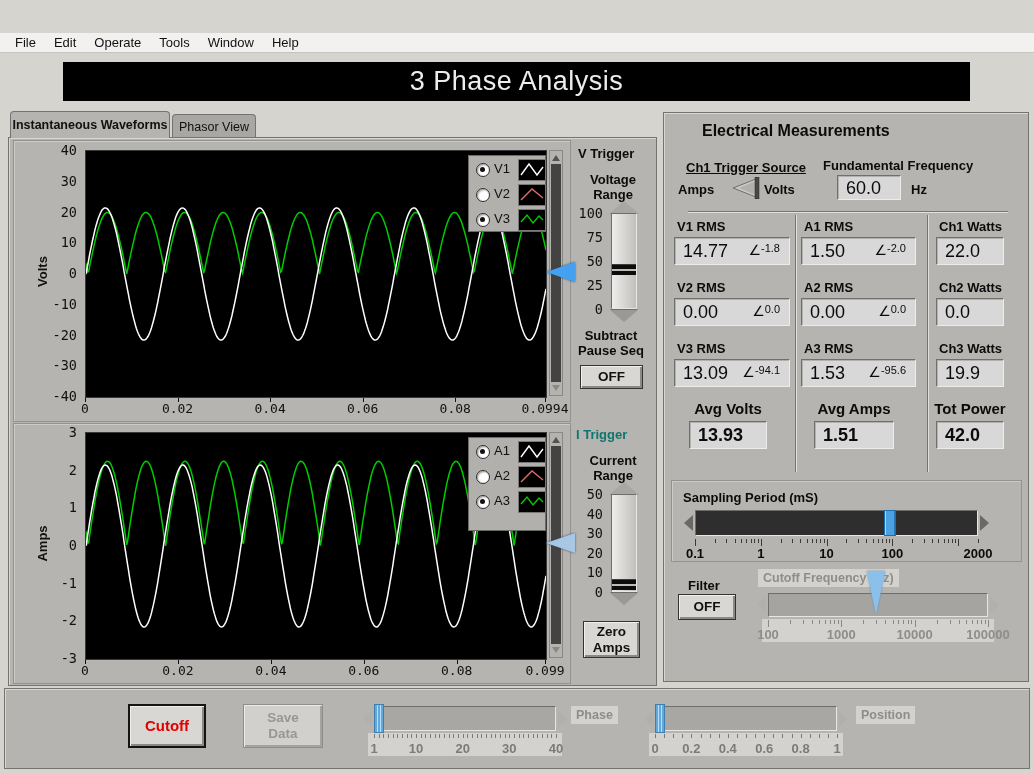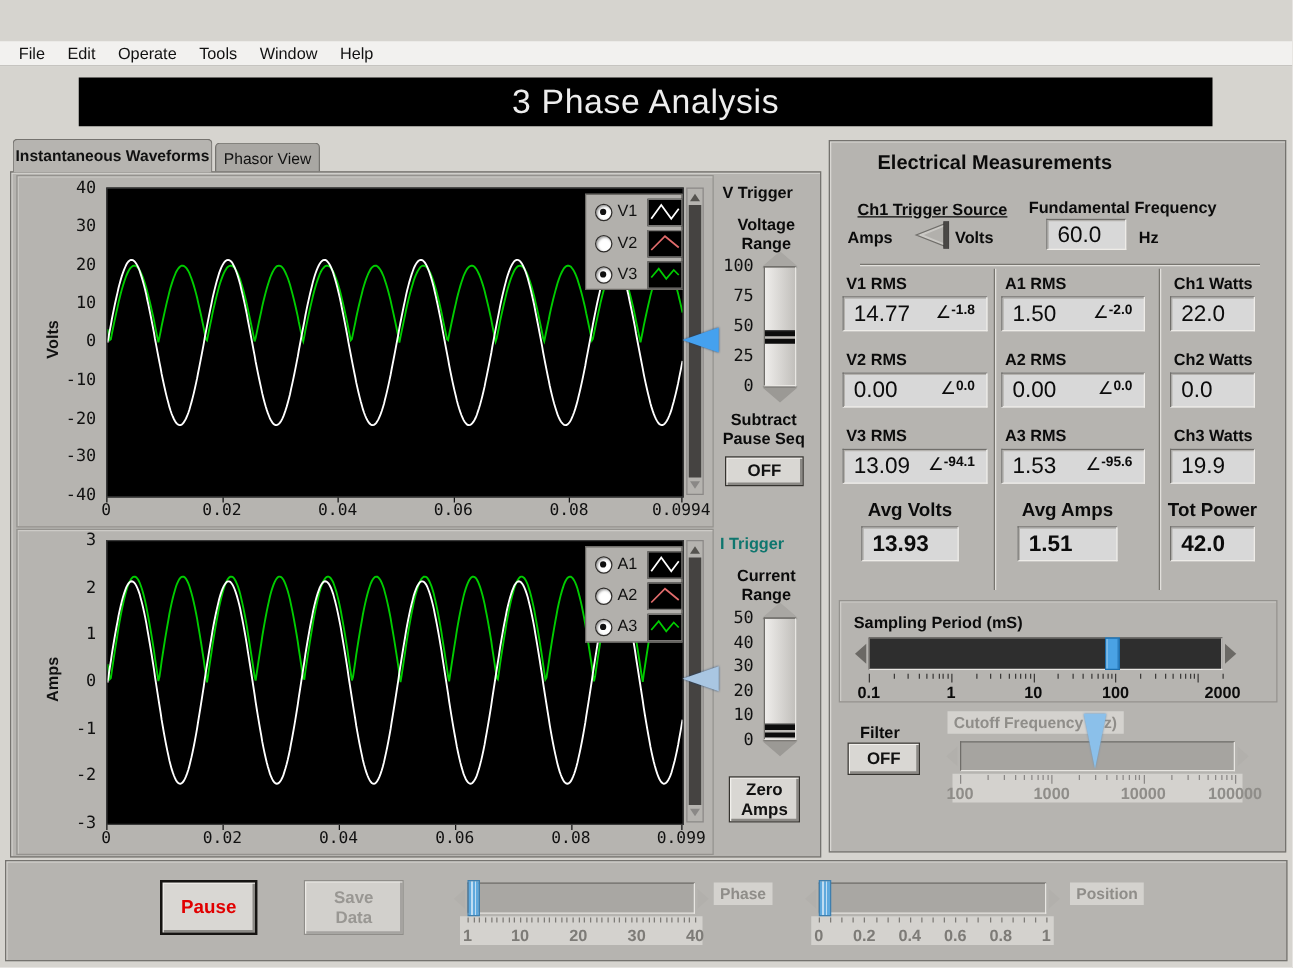--- a/index.html
+++ b/index.html
@@ -44,21 +44,21 @@
   .cursorL{filter:drop-shadow(0 0 1px rgba(20,60,110,.8));}
   
   .btn{box-sizing:border-box;background:#d9d7d3;border:1px solid #35332f;box-shadow:inset 1px 1px 0 #f2f0ec,inset -2px -2px 0 #8b8985;
        display:flex;align-items:center;justify-content:center;text-align:center;font-weight:bold;font-size:13.5px;color:#111;line-height:1.15;}
   .btn.dis{border-color:#8f8d89;color:#999793;box-shadow:inset 1px 1px 0 #eceae6,inset -2px -2px 0 #a5a3a0;background:#d2d0cc;}
   .pause{border:2px solid #161412;color:#e10000;font-size:15px;}
   .vbox{box-sizing:border-box;background:#d8d8d8;border:1px solid;border-color:#716f6b #eeece8 #eeece8 #716f6b;box-shadow:inset 1px 1px 0 #b3b1ad;}
   .vbox .val{position:absolute;left:8px;top:50%;transform:translateY(-50%);font-size:18px;color:#0b0b0b;}
   .angWrap{position:absolute;right:9px;top:3px;}
   .angSym{font-size:14px;color:#0b0b0b;}
-  .angNum{font-size:11px;font-weight:bold;color:#0b0b0b;vertical-align:3px;}
+  .angNum{font-size:11px;font-weight:normal;color:#0b0b0b;vertical-align:3px;}
   .mlabel{font-weight:bold;font-size:13px;color:#0b0b0b;white-space:nowrap;}
   .boldlbl{font-weight:bold;font-size:13px;color:#0b0b0b;white-space:nowrap;}
   .dislbl{color:#0f766e;}
   .lblbox{background:#d4d2ce;color:#8f8d89;font-weight:bold;font-size:12.5px;padding:2px 5px;white-space:nowrap;}
   
   .htrack{box-sizing:border-box;border:1px solid;border-color:#6f6d69 #e8e6e2 #e8e6e2 #6f6d69;}
   .hthumb{box-sizing:border-box;}
   .stick{position:absolute;background:#5a5854;width:1px;}
   .slab{position:absolute;font-weight:bold;font-size:13px;transform:translateX(-50%);white-space:nowrap;}
   .vtrack{box-sizing:border-box;background:linear-gradient(to right,#efedeb,#c2c0bc);border:1px solid;border-color:#6f6d69 #e8e6e2 #e8e6e2 #6f6d69;}
@@ -166,21 +166,21 @@
       <div class="abs xtick" style="left: 177.929px; top: 663px; z-index: 5;">0.02</div>
       <div class="abs xtickmark" style="left: 270.859px; top: 660px; z-index: 5;"></div>
       <div class="abs xtick" style="left: 270.859px; top: 663px; z-index: 5;">0.04</div>
       <div class="abs xtickmark" style="left: 363.788px; top: 660px; z-index: 5;"></div>
       <div class="abs xtick" style="left: 363.788px; top: 663px; z-index: 5;">0.06</div>
       <div class="abs xtickmark" style="left: 456.717px; top: 660px; z-index: 5;"></div>
       <div class="abs xtick" style="left: 456.717px; top: 663px; z-index: 5;">0.08</div>
       <div class="abs xtickmark" style="left: 545px; top: 660px; z-index: 5;"></div>
       <div class="abs xtick" style="left: 545px; top: 663px; z-index: 5;">0.099</div>
       <div class="abs axlabel" style="left: 22px; top: 536px; width: 40px; text-align: center; z-index: 5;">Amps</div>
-      <div class="abs legend" style="left: 468px; top: 437px; width: 78px; height: 77px; z-index: 6;">
+      <div class="abs legend" style="left: 468px; top: 437px; width: 78px; height: 94px; z-index: 6;">
         <div class="lrow" style="top: 1px;">
           <div class="radio sel"></div>
           <div class="lname">A1</div>
           <div class="swatch"><svg width="26" height="20">
               <polyline points="2,15 10,4 18,15 24,7" fill="none" stroke="#ffffff" stroke-width="1.4"></polyline>
             </svg></div>
         </div>
         <div class="lrow" style="top: 26px;">
           <div class="radio"></div>
           <div class="lname">A2</div>
@@ -477,18 +477,18 @@
   <div class="abs etch-v" style="left:927px;top:215px;height:257px;z-index:4;"></div>
 
   <div class="abs frame" style="left:671px;top:480px;width:351px;height:82px;z-index:3;"></div>
   <div class="abs mlabel" style="left:683px;top:490px;z-index:4;">Sampling Period (mS)</div>
 
   <div class="abs mlabel" style="left:688px;top:578px;z-index:4;">Filter</div>
   <div class="abs btn" style="left:678px;top:594px;width:58px;height:26px;z-index:4;">OFF</div>
   <div class="abs lblbox" style="left:758px;top:569px;z-index:5;">Cutoff Frequency (Hz)</div>
 
   <div class="abs panel" style="left:4px;top:688px;width:1026px;height:81px;z-index:2;"></div>
-  <div class="abs btn pause" style="left:128px;top:704px;width:78px;height:44px;z-index:4;">Pause</div>
+  <div class="abs btn pause" style="left:128px;top:704px;width:78px;height:44px;z-index:4;">Cutoff</div>
   <div class="abs btn dis" style="left:243px;top:704px;width:80px;height:44px;white-space:normal;padding:0 10px;z-index:4;">Save Data</div>
   <div class="abs lblbox" style="left:571px;top:706px;z-index:4;">Phase</div>
   <div class="abs lblbox" style="left:856px;top:706px;z-index:4;">Position</div>
 
 </div>
 
 </body></html>

